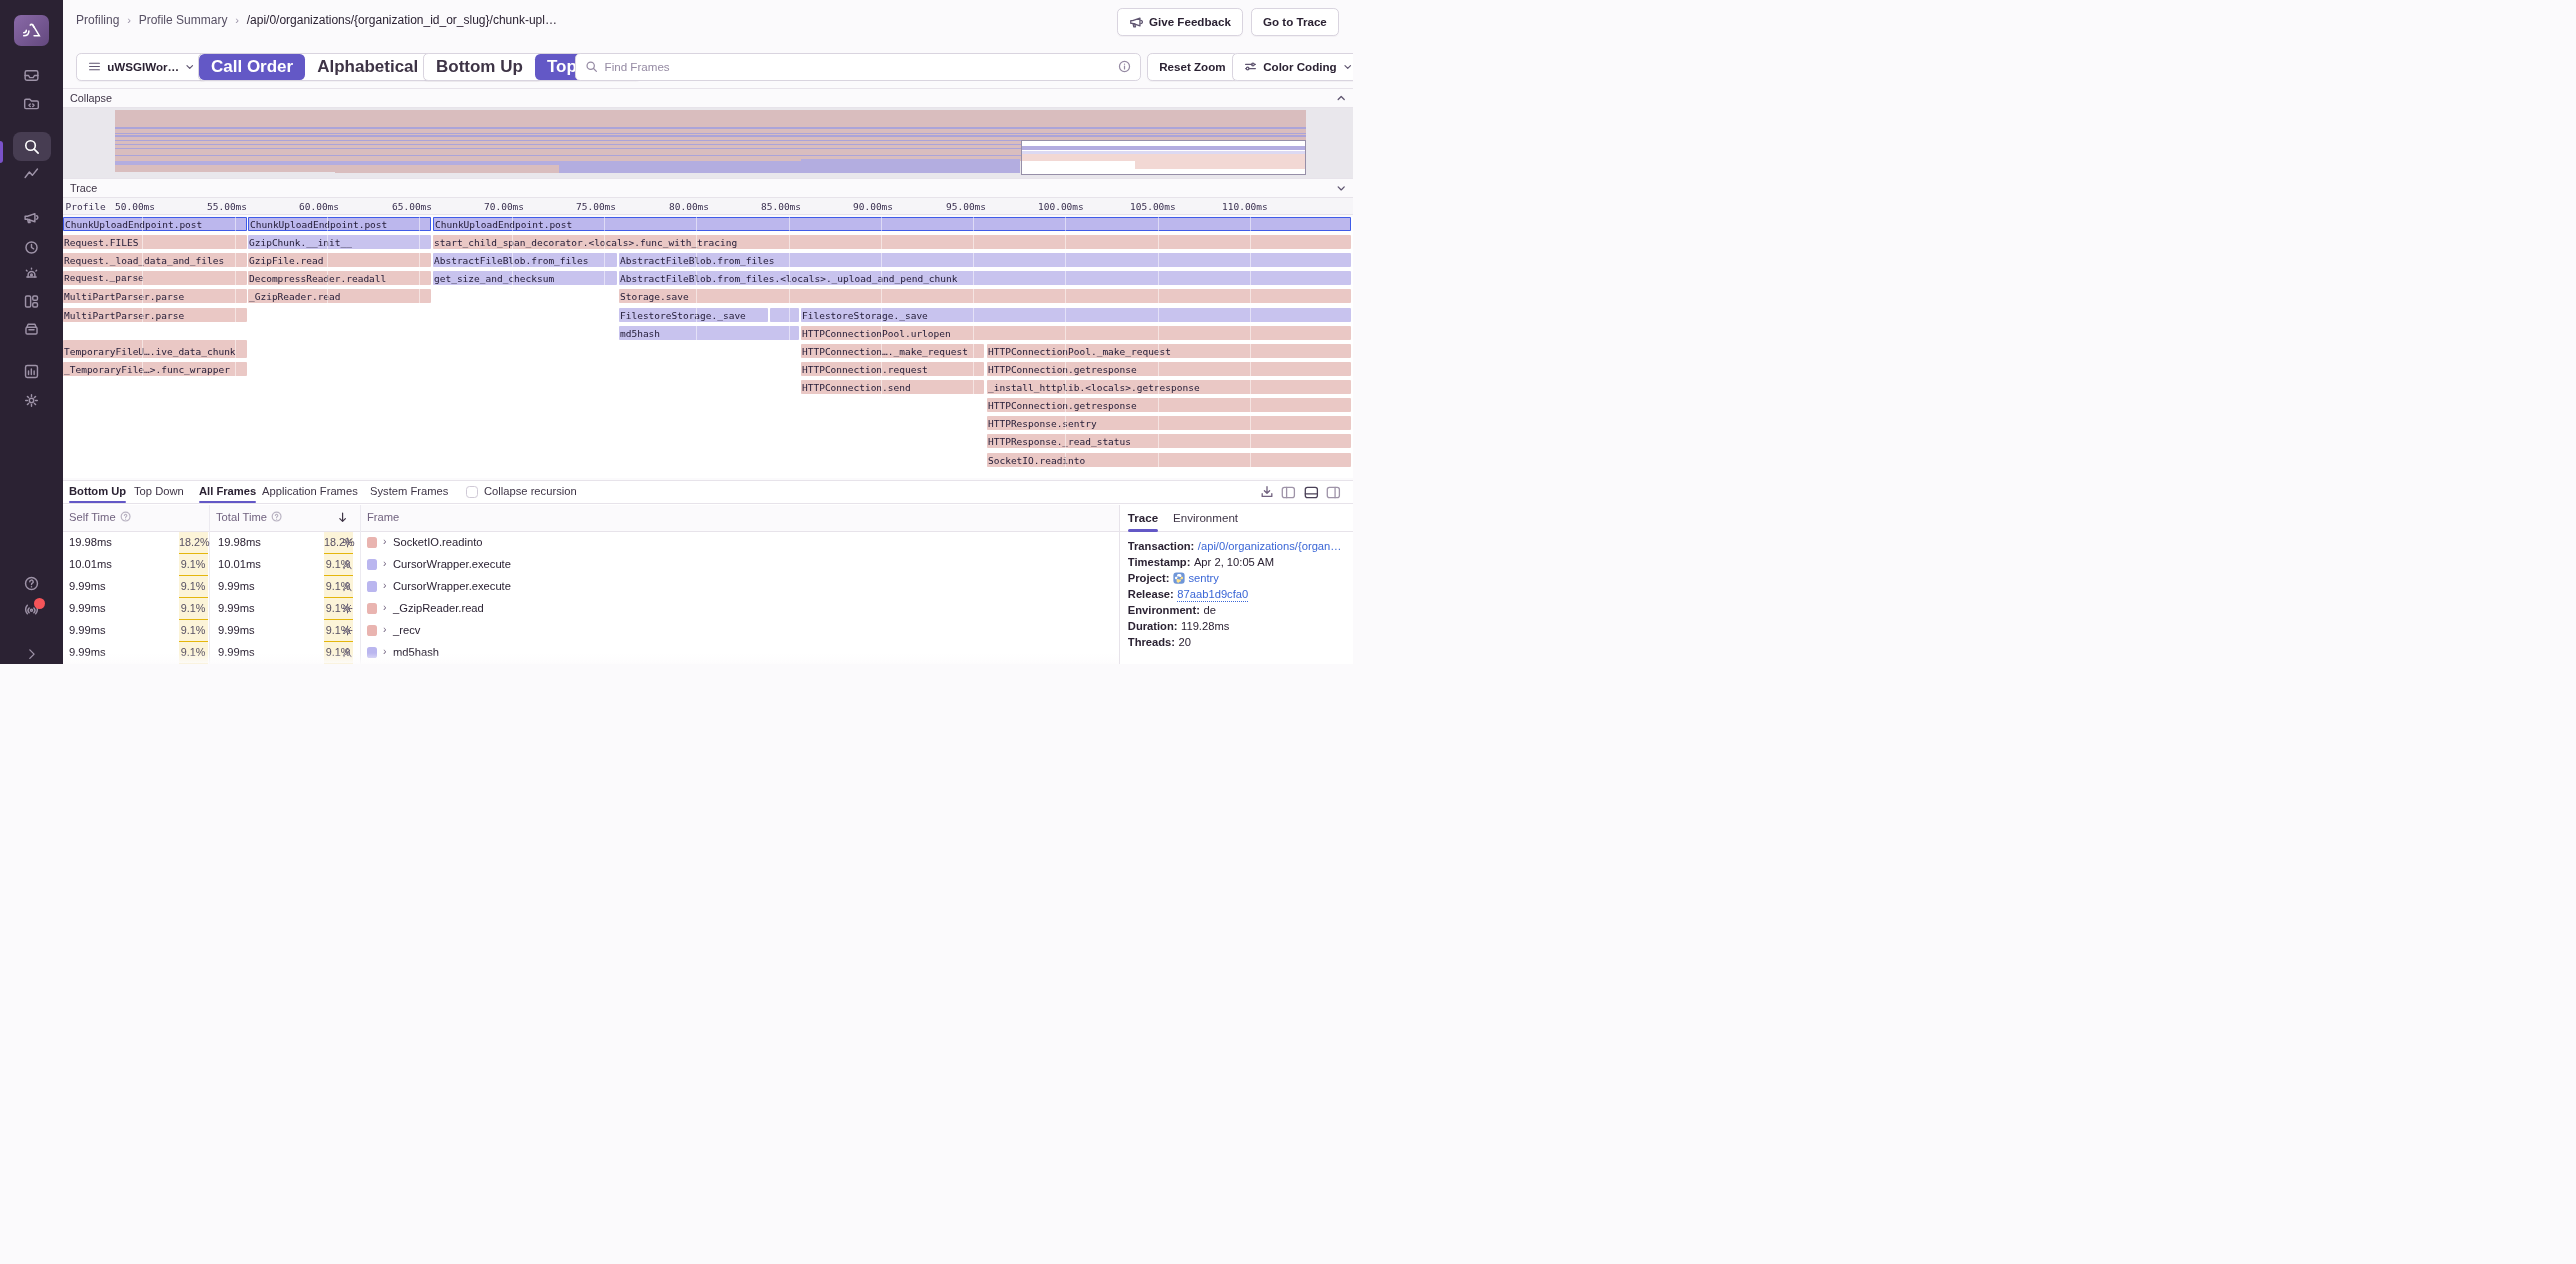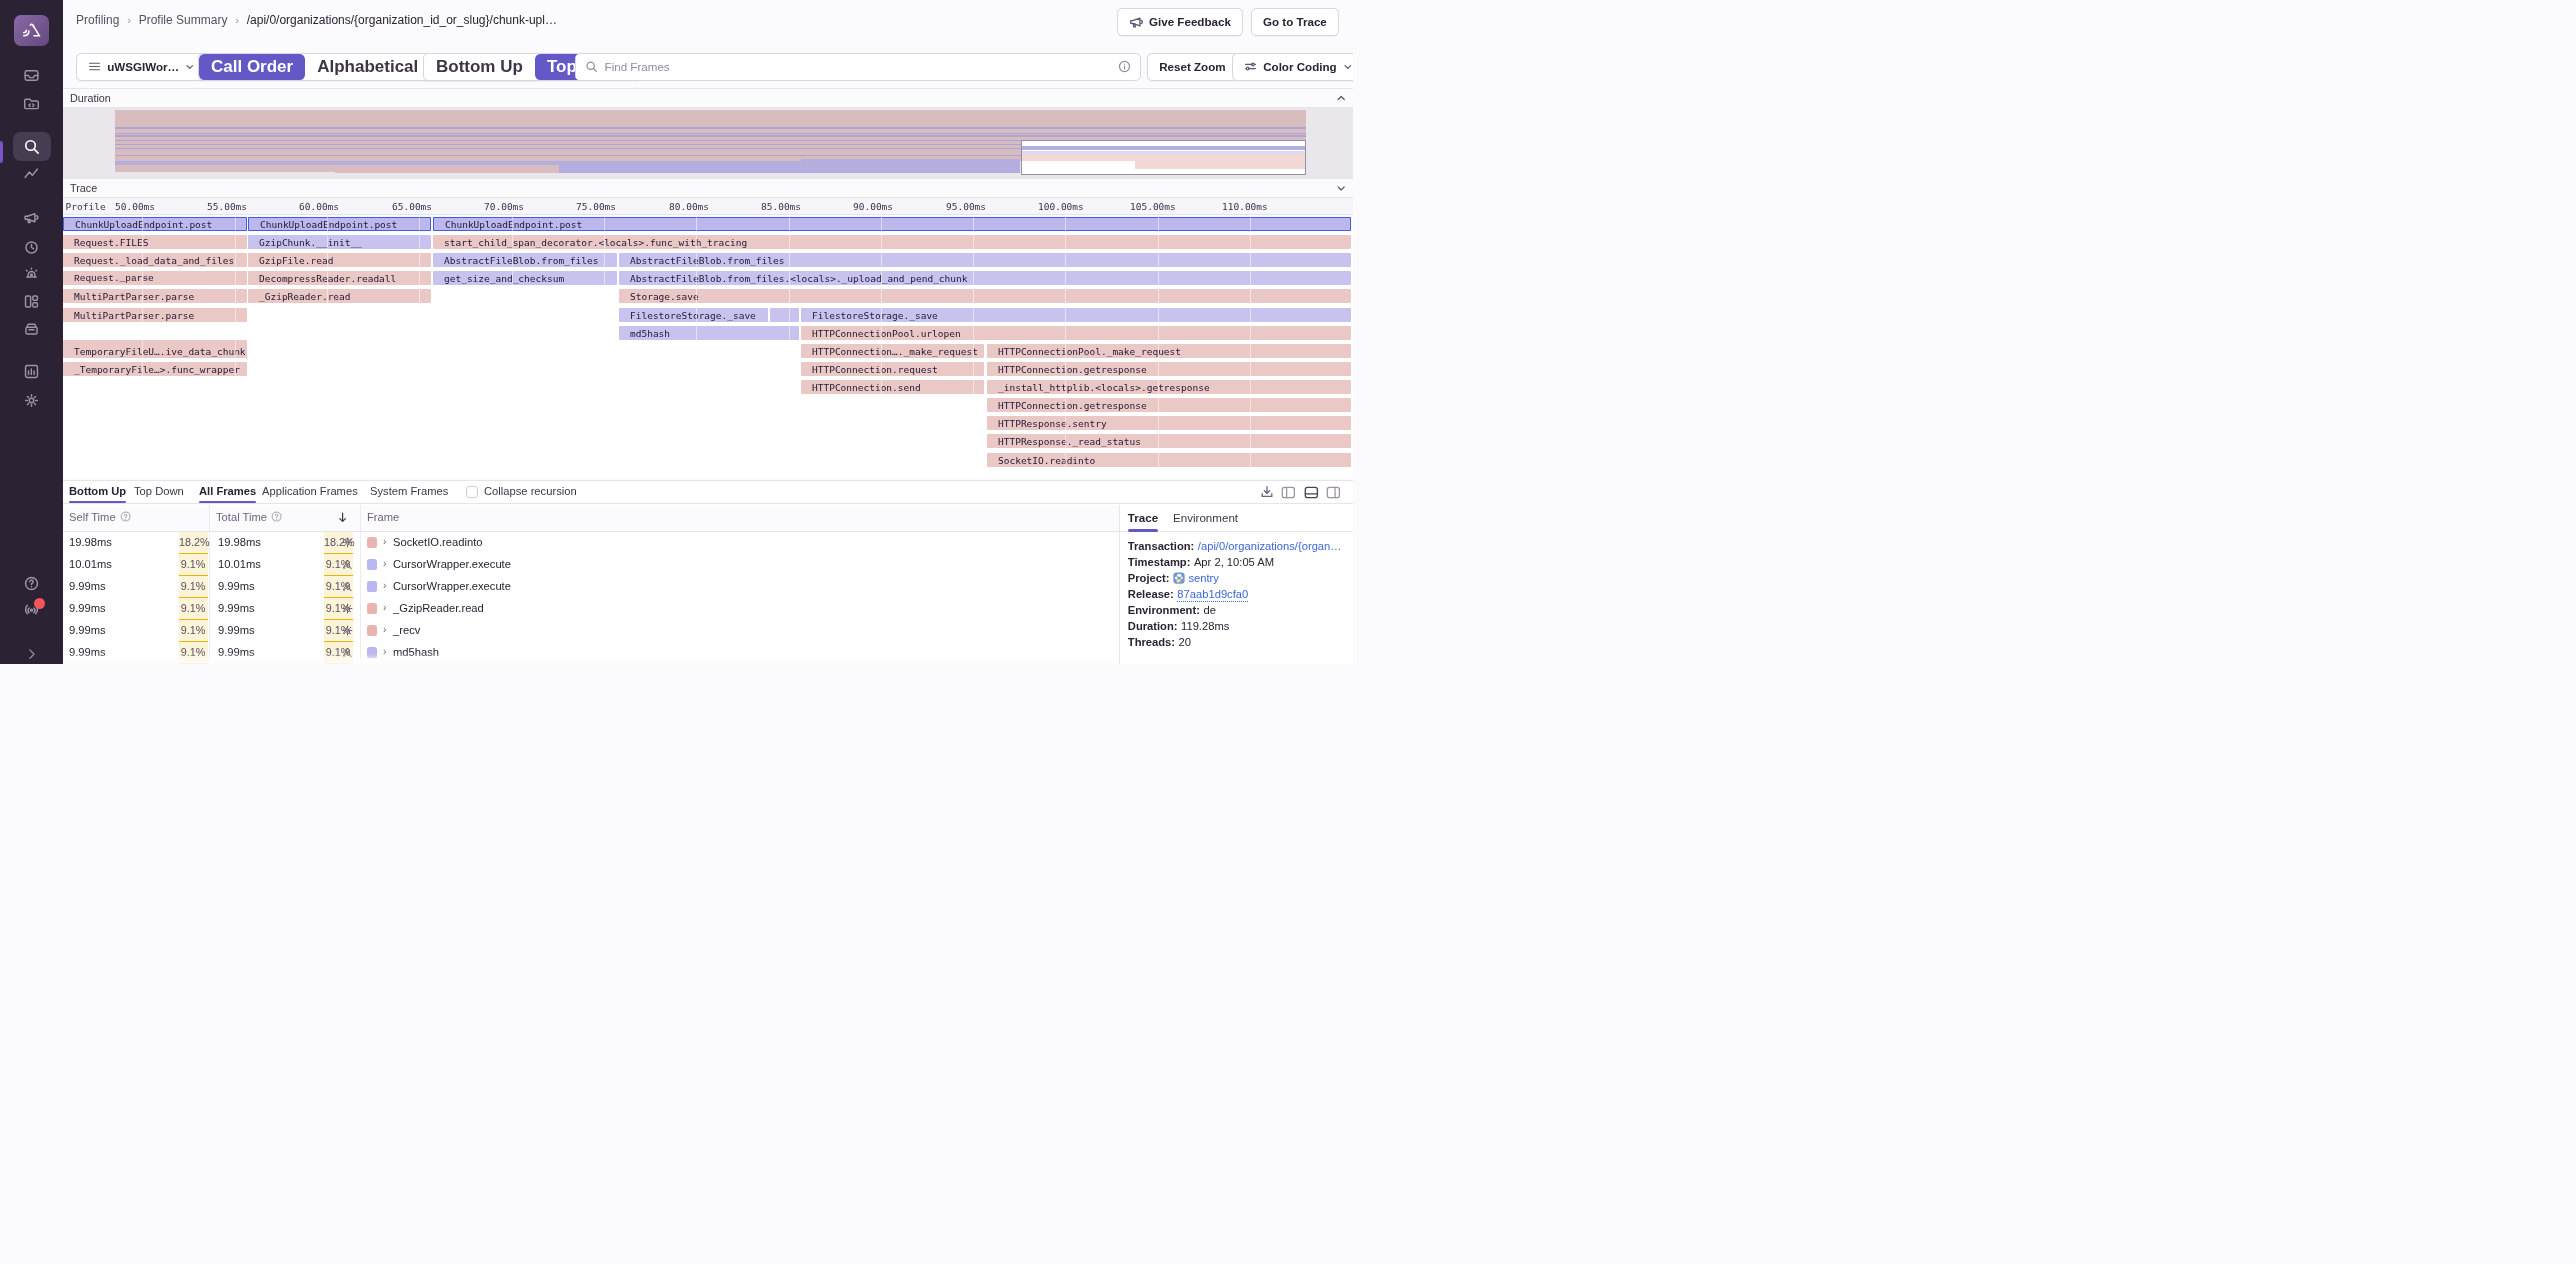--- a/index.html
+++ b/index.html
@@ -63,21 +63,21 @@
 
   
   .axis { position:absolute; left:63px; top:198px; width:1290px; height:17px; background:#f6f5f8; border-bottom:0.9px solid #e7e3ea;
           font-family:"DejaVu Sans Mono", monospace; font-size:9.5px; color:#3a3050; }
   .axis .plabel { position:absolute; left:2.6px; top:2.6px; }
   .tick { position:absolute; top:2.6px; }
 
   
   .flame { position:absolute; left:0; top:217px; width:1353px; height:261px; background:#fff; }
   .bar { position:absolute; height:14px; font-family:"DejaVu Sans Mono", monospace; font-size:9.5px; line-height:16.4px;
-         color:#211a35; overflow:hidden; white-space:nowrap; padding-left:11px; border-radius:0.9px; }
+         color:#211a35; overflow:hidden; white-space:nowrap; padding-left:1px; border-radius:0.9px; }
   .bar.p { background:#eac8c5; }
   .bar.v { background:#c8c3ee; }
   .bar.s { background:#bcb7ed; border:1.7px solid #3f5be8; line-height:14px; }
   .gridline { position:absolute; top:0; width:0.9px; height:100%; background:rgba(255,255,255,0.5); z-index:4; pointer-events:none;}
 
   
   .bottom { position:absolute; left:63px; top:480px; width:1290px; height:185px; background:#fff; border-top:0.9px solid #e7e3ea; }
   .bp-tabs { position:absolute; left:0; top:0; width:1290px; height:23px; border-bottom:0.9px solid #e7e3ea; }
   .bp-tab { position:absolute; top:4.3px; font-size:11.2px; color:#3e3446; white-space:nowrap; }
   .bp-tab.on { font-weight:bold; color:#2b2233; }
@@ -318,21 +318,21 @@
           <circle cx="4.5" cy="10.5" r="1.6"></circle>
       </svg>
       <span>Color Coding</span>
       <svg width="9.5" height="9.5" viewBox="0 0 12 12" class="ic">
           <path d="M2.5 4.5L6 8l3.5-3.5"></path>
         </svg>
     </button>
   </div>
 
   <div class="sect" id="minimap-head">
-    <span>Duration</span>
+    <span>Collapse</span>
     <svg width="10.4" height="10.4" viewBox="0 0 12 12" class="ic">
         <path d="M2.5 7.5L6 4l3.5 3.5"></path>
       </svg>
   </div>
   <div class="mini-canvas">
     <div class="mini mini-block"></div>
     <div class="mini" style="left:52px;top:53px;width:220px;height:4.3px;background:#b3ade0;"></div>
     <div class="mini" style="left:52px;top:57px;width:220px;height:7px;background:#d9bdbe;"></div>
     <div class="mini" style="left:272px;top:53px;width:468px;height:4.3px;background:#b3ade0;"></div>
     <div class="mini" style="left:272px;top:57px;width:224px;height:7.8px;background:#d9bdbe;"></div>

